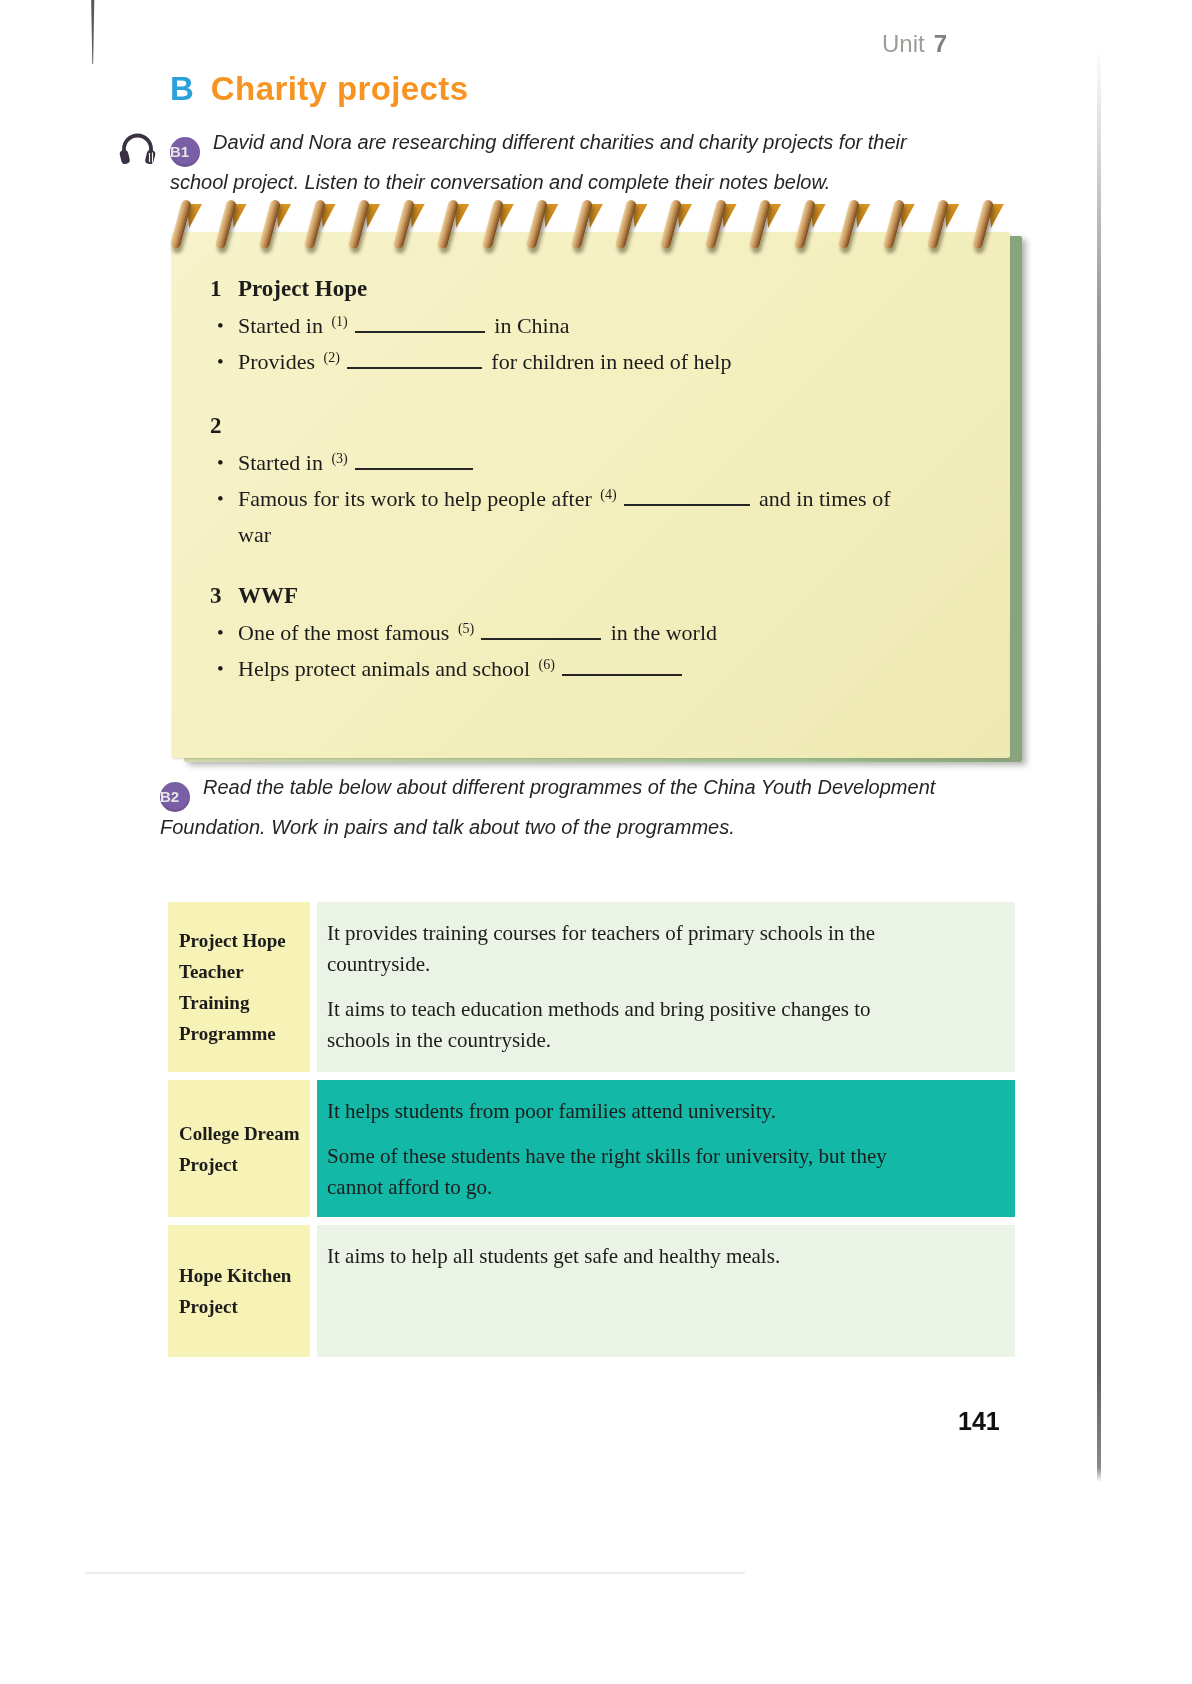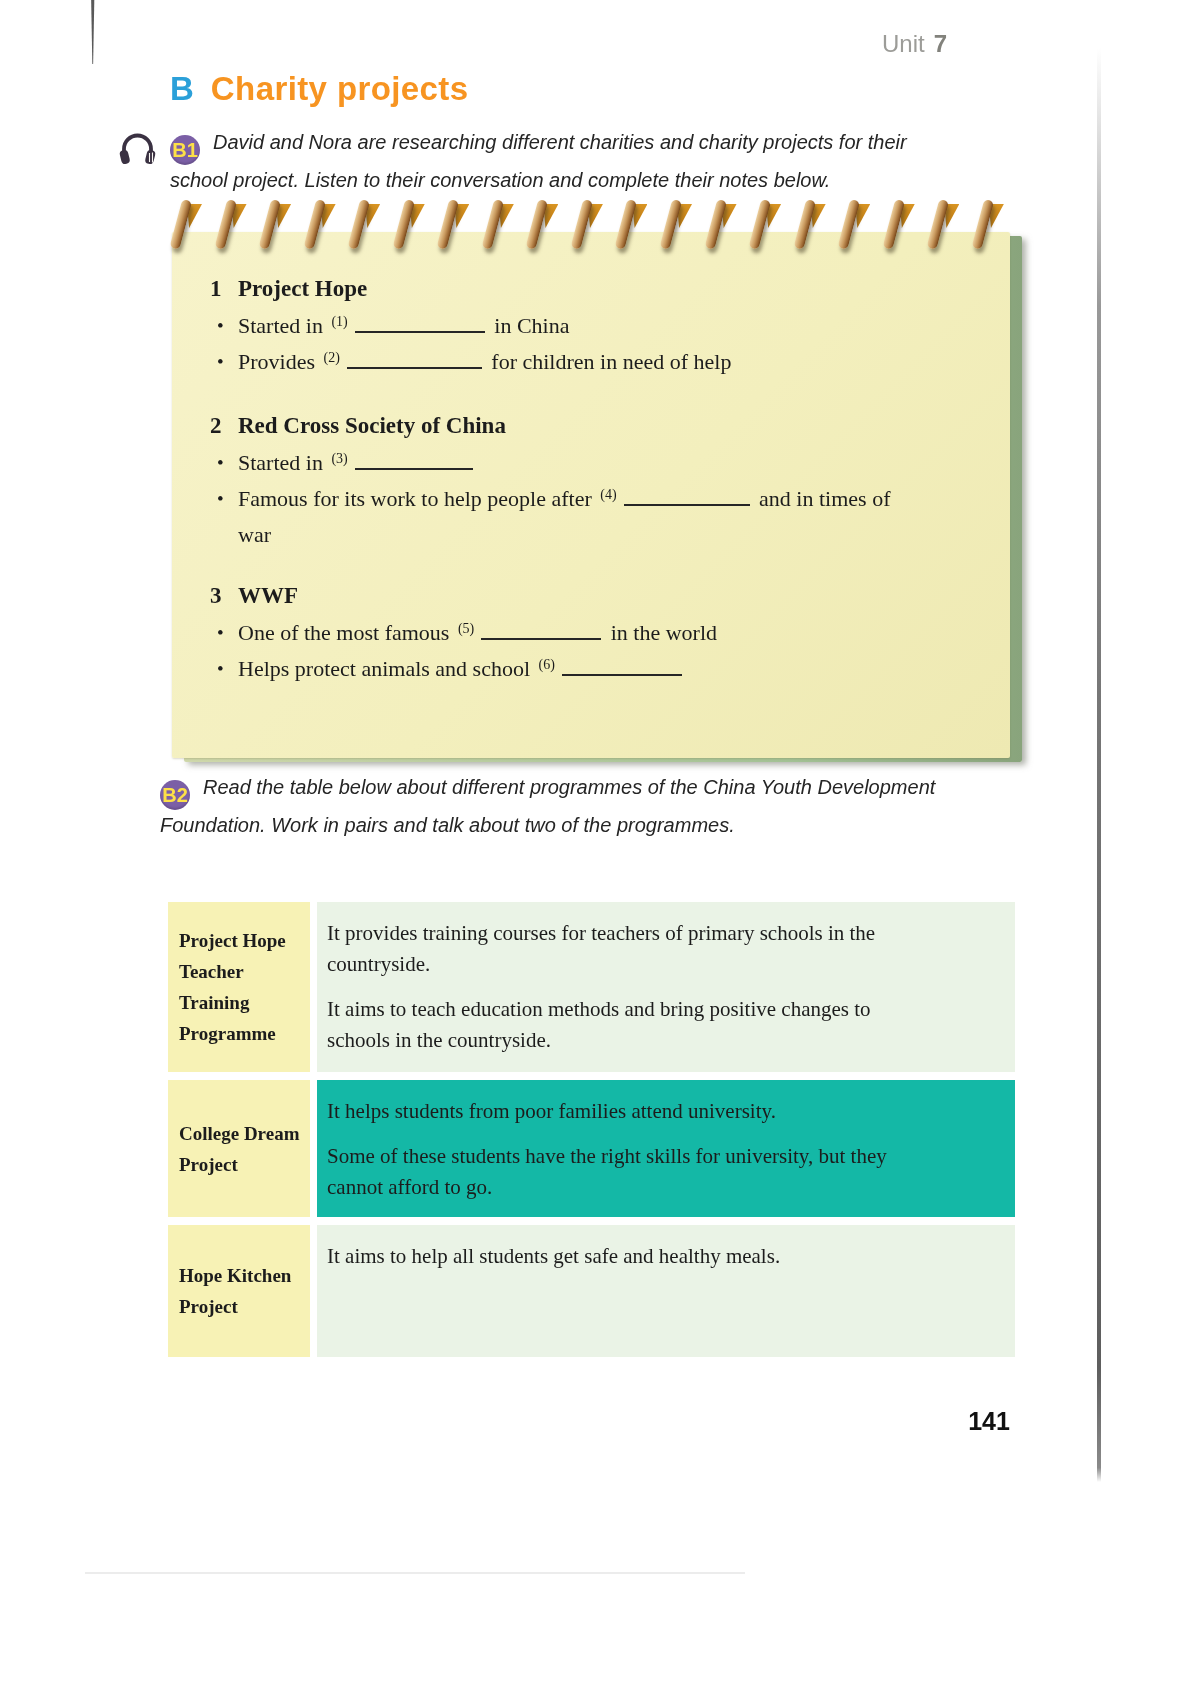--- a/index.html
+++ b/index.html
@@ -17,22 +17,22 @@
   .section-heading{position:absolute;left:170px;top:70px;font-size:33px;font-weight:bold;display:flex;gap:17px;align-items:baseline;}
   .section-letter{color:var(--c-section-letter,#2ba0d9);}
   .section-title{color:var(--c-section-title,#f79421);letter-spacing:.4px;}
   
   .exercise-block{position:absolute;}
   .b1-block{left:170px;top:127px;width:782px;}
   .b2-block{left:160px;top:772px;width:788px;}
   .headphones{position:absolute;left:-52px;top:2px;}
   .instruction{margin:0;font-style:italic;font-size:20px;line-height:30px;color:#252525;}
   .exercise-badge{display:inline-block;width:30px;height:30px;border-radius:50%;
-    background:var(--c-badge,#7b5fa6);color:#fde047;font-weight:bold;font-style:normal;
-    font-size:20px;line-height:30px;text-align:center;margin-right:13px;vertical-align:-8px;
+    background:var(--c-badge,#7b5fa6);color:#e5e5e5;font-weight:bold;font-style:normal;
+    font-size:15px;line-height:30px;text-align:left;margin-right:13px;vertical-align:-8px;
     box-shadow:inset 0 -2px 2px rgba(0,0,0,.15);}
   
   .notepad{position:absolute;left:172px;top:196px;width:850px;height:566px;}
   .notepad-back{position:absolute;left:12px;top:40px;right:0;bottom:0;border-radius:2px;
     background:linear-gradient(90deg,#cfd8ab 0%,#a3c295 72%,#89a47c 100%);
     box-shadow:4px 3px 6px rgba(110,115,100,.55);}
   .notepad-paper{position:absolute;left:0;top:36px;right:12px;bottom:4px;border-radius:2px;
     background:linear-gradient(135deg,#f7f3ca 0%,var(--c-note-paper,#f3efbd) 55%,#eee9b2 100%);
     box-shadow:0 1px 2px rgba(120,110,60,.25);}
   .rings-row{position:absolute;left:6px;right:16px;top:0;height:56px;display:flex;justify-content:space-between;}
@@ -60,21 +60,21 @@
   .prog-cell-left{width:142px;flex:0 0 142px;box-sizing:border-box;
     background:var(--c-table-yellow,#f7f2b5);
     font-family:"Liberation Serif",serif;font-weight:bold;font-size:19px;line-height:31px;
     display:flex;align-items:center;padding:12px 4px 12px 11px;}
   .prog-cell-right{flex:1;box-sizing:border-box;background:var(--c-table-green,#eaf3e6);
     padding:16px 84px 14px 10px;font-family:"Liberation Serif",serif;font-size:21px;line-height:31px;}
   .prog-row:nth-child(2) .prog-cell-right{background:#14b8a6;}
   .prog-cell-right p{margin:0 0 14px 0;}
   .prog-cell-right p:last-child{margin-bottom:0;}
   
-  .page-number{position:absolute;left:958px;top:1407px;width:62px;text-align:center;
+  .page-number{position:absolute;left:958px;top:1407px;width:62px;
     font-weight:bold;font-size:25px;color:#111;}
   .page-edge{position:absolute;left:1097px;top:48px;width:4px;height:1434px;
     background:linear-gradient(180deg,rgba(160,160,160,0) 0%,rgba(160,160,160,.35) 6%,#999 18%,#777 45%,#5e5e5e 92%,#8a8a8a 99%,rgba(140,140,140,0) 100%);}
   .bottom-edge{position:absolute;left:85px;top:1572px;width:660px;height:2px;background:rgba(120,120,120,.14);}
 </style>
 </head>
 <body>
 
 <div class="scan-mark"></div>
 
@@ -114,21 +114,20 @@
             <span class="bullet-text"><span>Started in </span><span class="nb-sup">(1)</span><span class="nb-blank" style="width:130px"></span><span> in China</span></span>
           </div>
           <div class="note-bullet">
             <span class="bullet-dot">•</span>
             <span class="bullet-text"><span>Provides </span><span class="nb-sup">(2)</span><span class="nb-blank" style="width:135px"></span><span> for children in need of help</span></span>
           </div>
         </div>
         <div class="note-item">
           <div class="note-title">
             <span class="note-num">2</span>
-            <span>Red Cross Society of China</span>
           </div>
           <div class="note-bullet">
             <span class="bullet-dot">•</span>
             <span class="bullet-text"><span>Started in </span><span class="nb-sup">(3)</span><span class="nb-blank" style="width:118px"></span></span>
           </div>
           <div class="note-bullet">
             <span class="bullet-dot">•</span>
             <span class="bullet-text"><span>Famous for its work to help people after </span><span class="nb-sup">(4)</span><span class="nb-blank" style="width:126px"></span><span> and in times of war</span></span>
           </div>
         </div>

